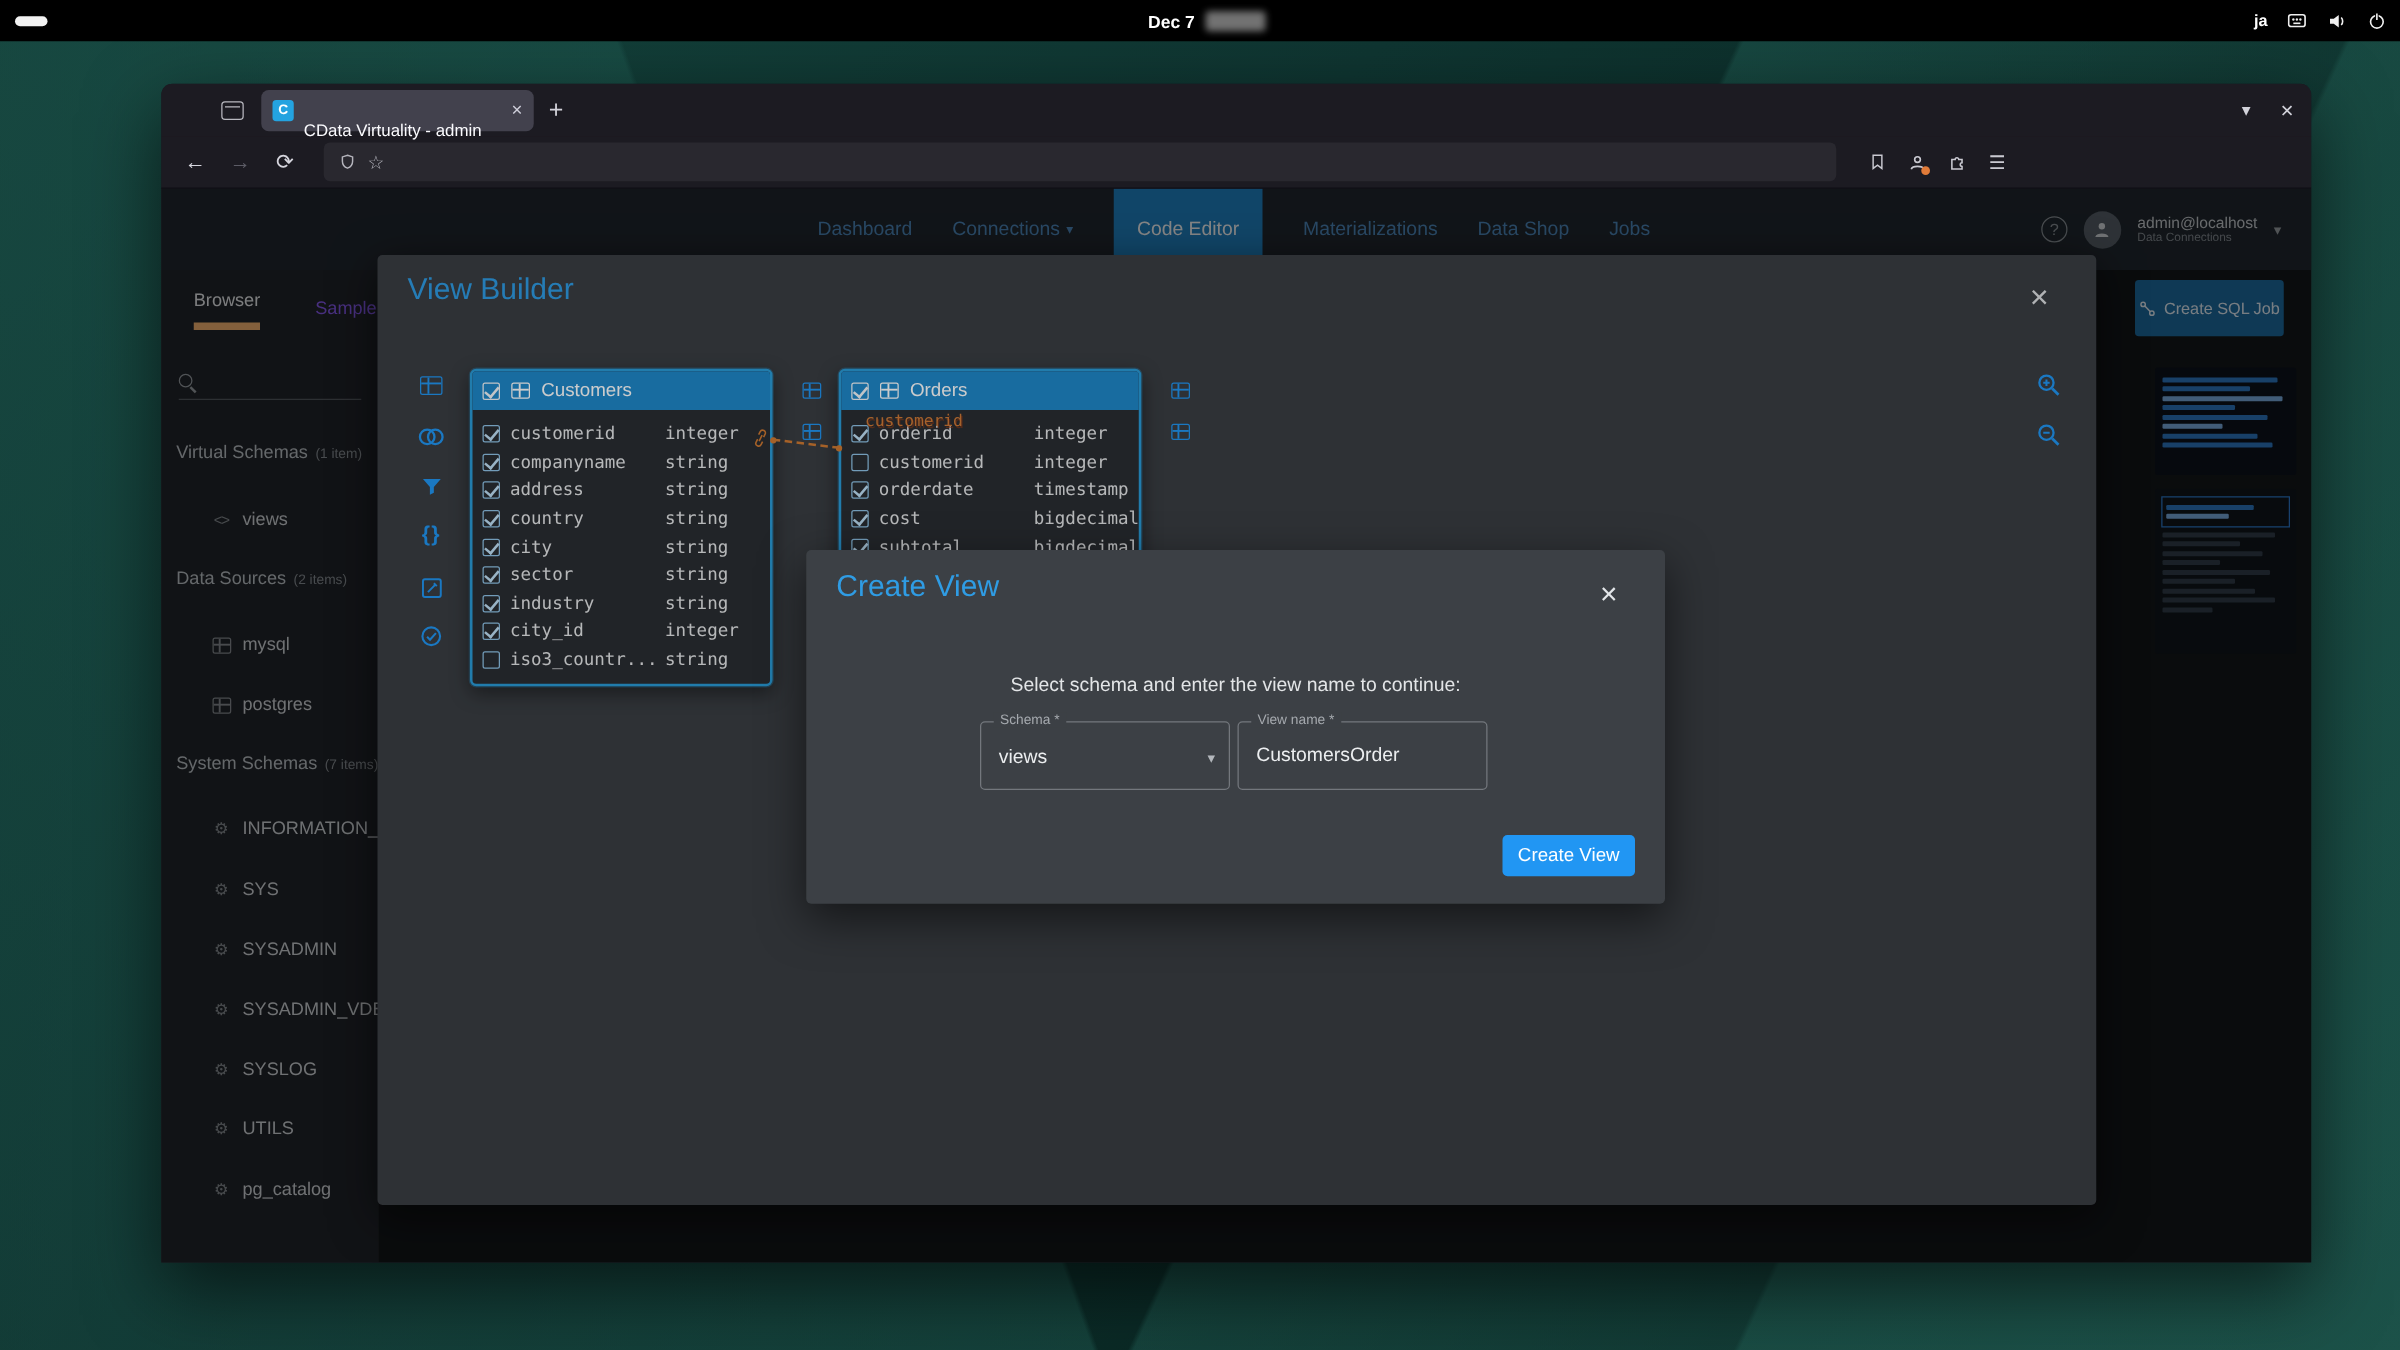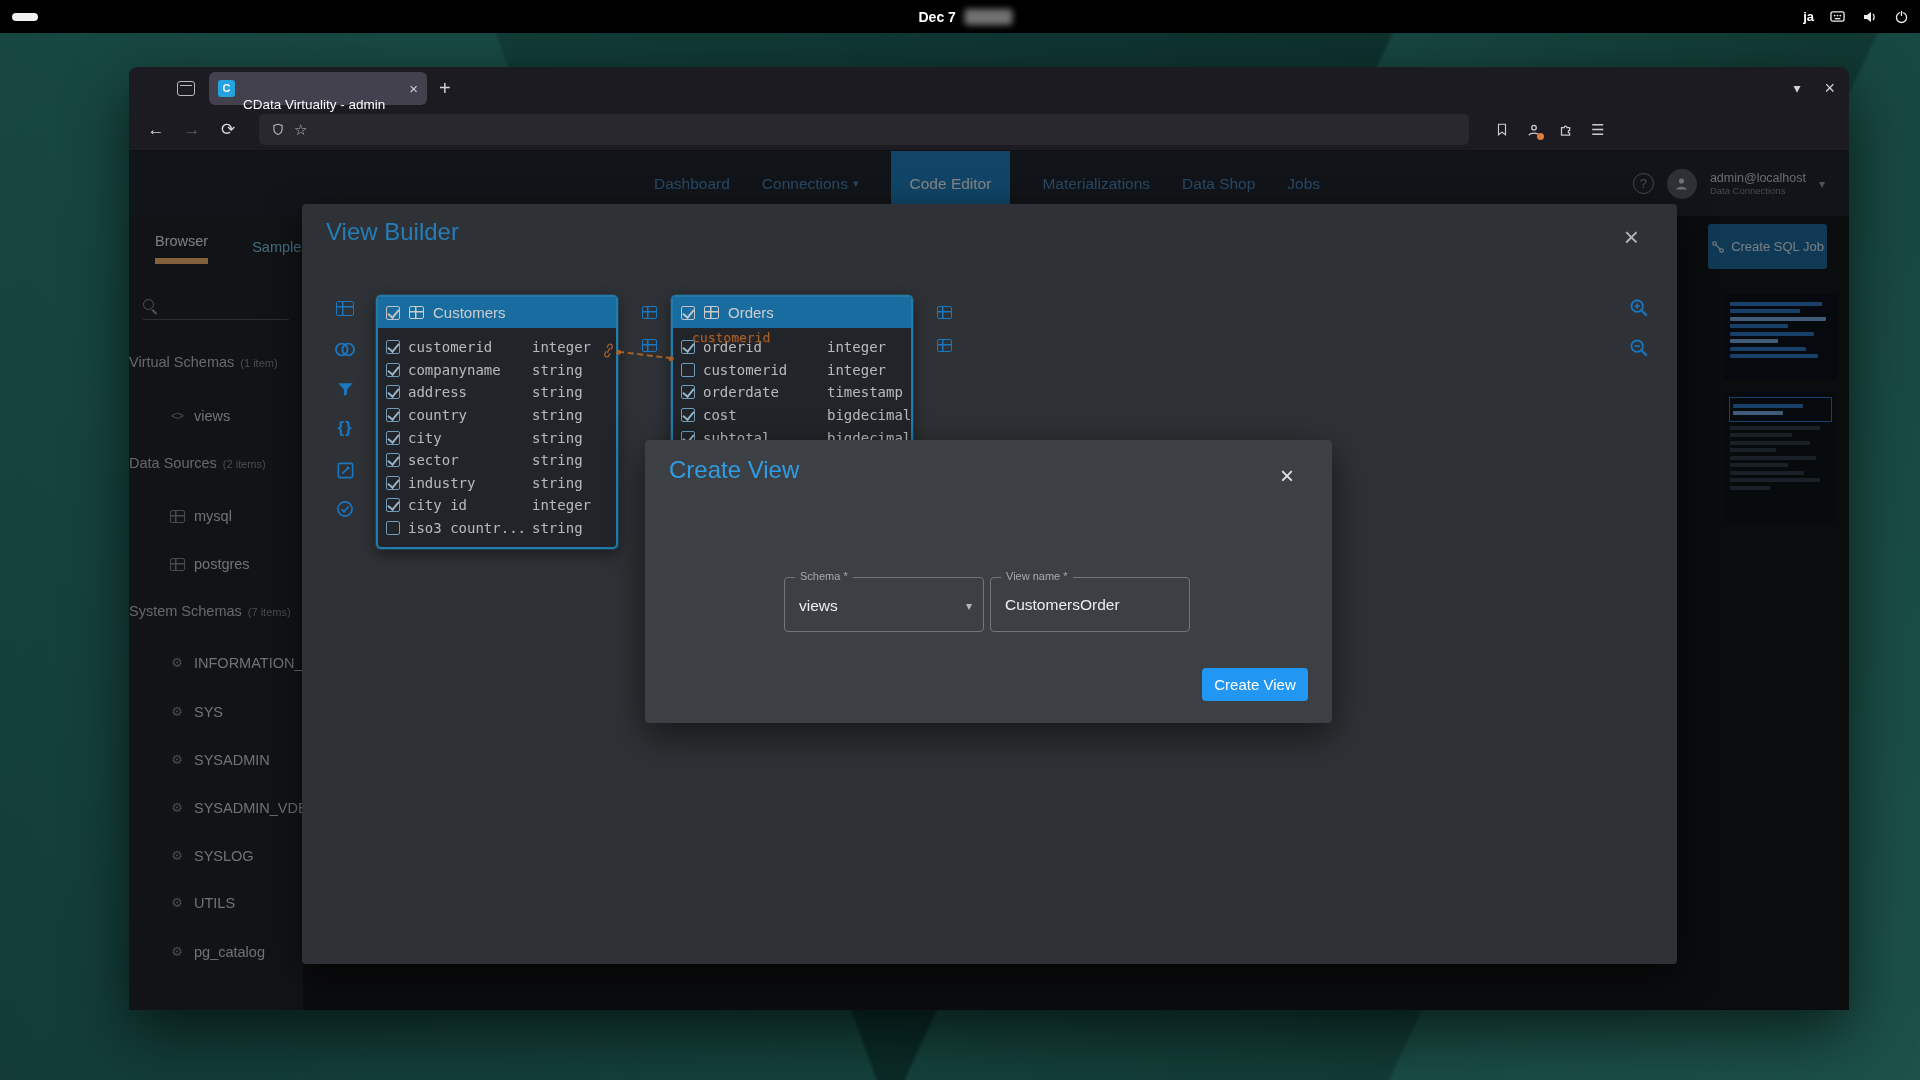--- a/index.html
+++ b/index.html
@@ -69,30 +69,30 @@
     font-size:13px; display:flex; align-items:center; justify-content:center; }
   .avatar { width:30px; height:30px; border-radius:50%; background:#59616a; display:flex; align-items:center; justify-content:center; }
   .uname { font-size:12.5px; color:#c9cdd1; line-height:14px; }
   .usub { font-size:9.5px; color:#868c92; }
   .hdr-caret { color:#9aa0a5; font-size:12px; }
 
   
   .sidebar { position:absolute; left:0; top:65px; width:174px; height:794px; background:#23262b; overflow:hidden; }
   .sb-tabs { position:absolute; left:0; top:8px; width:174px; height:40px; display:flex; padding-left:26px; gap:44px;
     align-items:flex-end; white-space:nowrap; }
-  .sb-tab { font-size:14.5px; color:#7dd3fc; padding-bottom:9px; }
+  .sb-tab { font-size:14.5px; color:#8b5cf6; padding-bottom:9px; }
   .sb-tab.active { color:#f0f2f4; border-bottom:6px solid #fdba74; }
   .sb-search { position:absolute; left:14px; top:74px; width:146px; height:30px; border-bottom:1px solid #585d63;
     display:flex; align-items:center; gap:8px; }
   .mag { width:11px; height:11px; border:1.6px solid #9aa0a6; border-radius:50%; position:relative; flex:none; }
   .mag::after { content:""; position:absolute; left:9px; top:9px; width:6px; height:1.6px; background:#9aa0a6;
     transform:rotate(45deg); transform-origin:0 0; }
   .sb-search input { background:transparent; border:none; outline:none; width:110px; color:#d6dade; font-size:13px; }
   .sb-row { position:absolute; left:0; width:174px; height:22px; line-height:22px; white-space:nowrap; }
-  .sb-row.sec { color:#c2c8cd; font-size:14.5px; }
+  .sb-row.sec { padding-left:12px; color:#c2c8cd; font-size:14.5px; }
   .sec-c { color:#8c9298; font-size:11px; margin-left:6px; }
   .sb-row.item { padding-left:40px; color:#d6dade; font-size:14.5px; display:flex; align-items:center; gap:9px; }
   .it-ic { color:#8a9095; font-size:13px; width:16px; display:inline-flex; justify-content:center; flex:none; }
   .code-ic { font-size:12px; letter-spacing:-1px; color:#8a9095; }
   .grid-ic { display:inline-block; width:15px; height:13px; border:1.5px solid currentColor; border-radius:2px;
     background:linear-gradient(currentColor,currentColor) 0 4px/100% 1.5px no-repeat,
                linear-gradient(currentColor,currentColor) 4.8px 0/1.5px 100% no-repeat; }
   .grid-ic.gray { color:#8a9095; }
   .grid-ic.white { color:#fff; }
   .grid-ic.blue { color:#2196f3; }
@@ -546,20 +546,21 @@
             </svg>
         </span>
         <span class="join-line"></span>
         <span class="join-ghost">customerid</span>
       </div>
 
       <div class="cv-backdrop"></div>
       <div class="cv">
         <div class="cv-title">Create View</div>
         <div class="cv-close">×</div>
+        <div class="cv-desc">Select schema and enter the view name to continue:</div>
 
         <div class="fld" style="left:139px;width:200px;">
           <span class="fld-label">Schema *</span>
           <span class="fld-val">views</span>
           <span class="fld-caret">▾</span>
         </div>
         <div class="fld" style="left:345px;width:200px;">
           <span class="fld-label">View name *</span>
           <input value="CustomersOrder" style="">
         </div>

